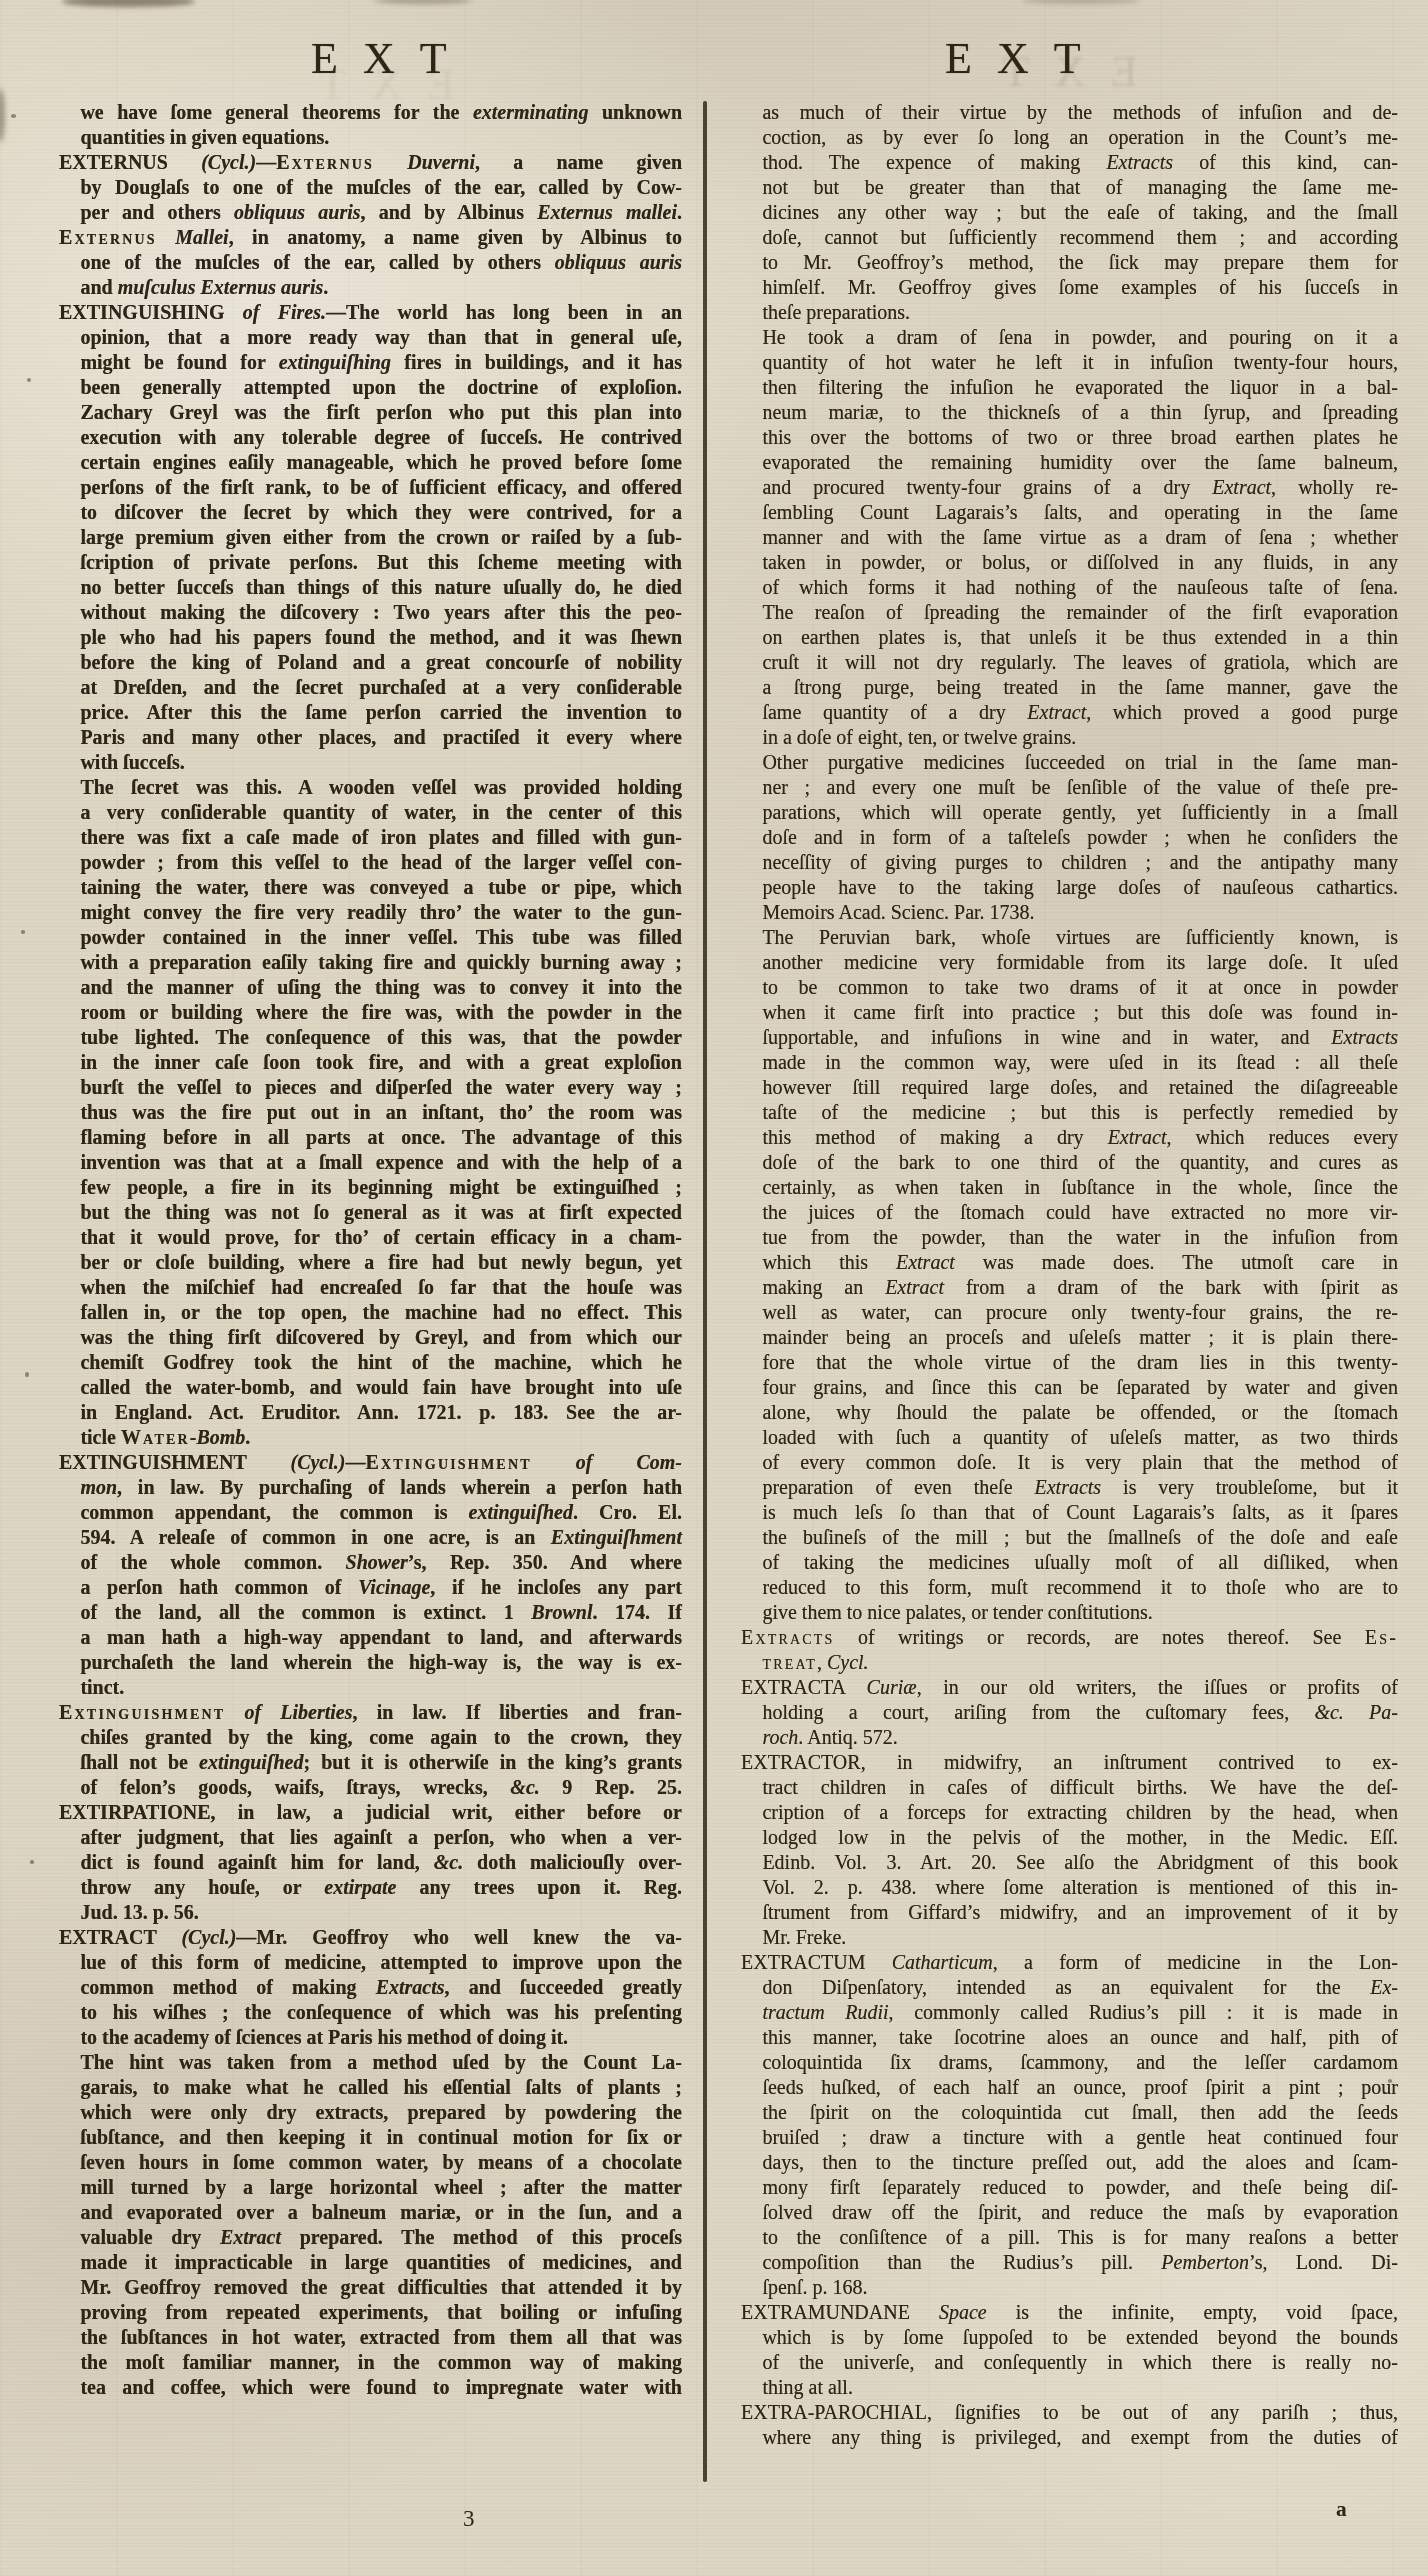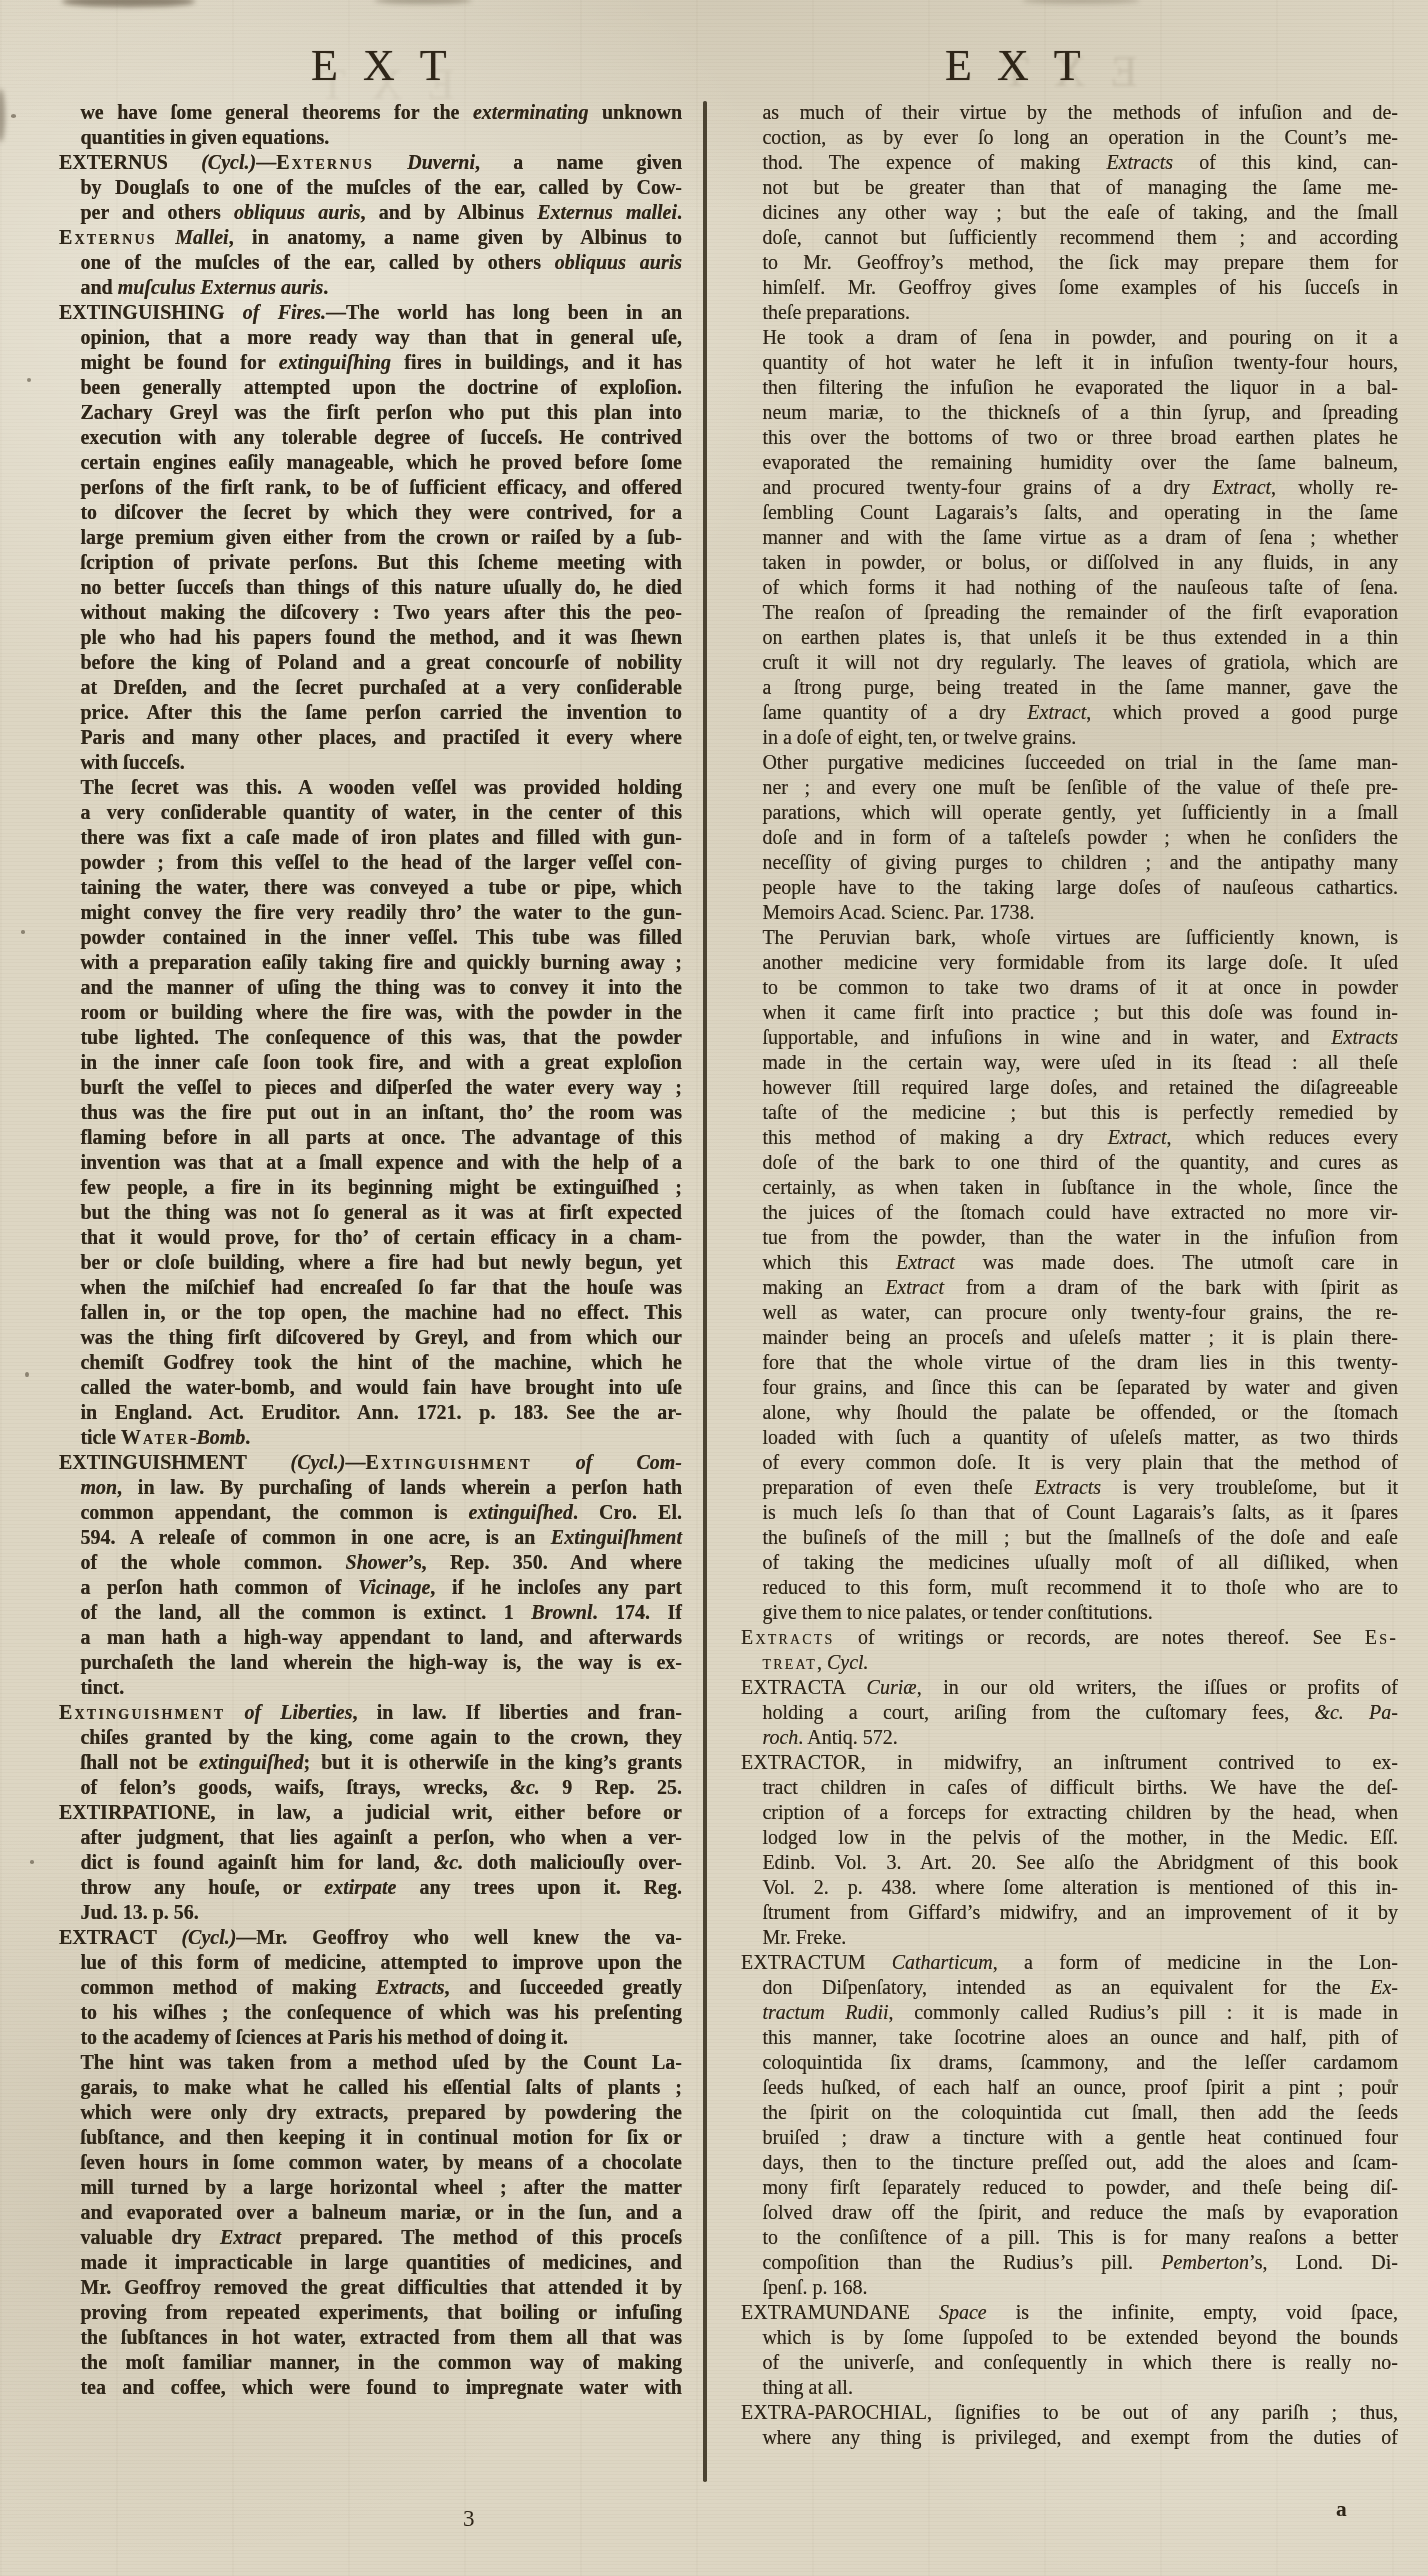--- a/index.html
+++ b/index.html
@@ -15,21 +15,21 @@
     background:
       radial-gradient(801px 623px at 18% 12%, rgba(255,255,250,.35), rgba(255,255,250,0) 70%),
       radial-gradient(890px 801px at 80% 30%, rgba(120,104,78,.10), rgba(120,104,78,0) 70%),
       radial-gradient(712px 534px at 10% 85%, rgba(120,104,78,.12), rgba(120,104,78,0) 70%),
       radial-gradient(623px 445px at 90% 90%, rgba(255,255,250,.22), rgba(255,255,250,0) 70%),
       radial-gradient(1068px 267px at 50% 0%, rgba(110,95,68,.10), rgba(110,95,68,0) 80%),
       repeating-linear-gradient(0deg, rgba(112,96,70,.045) 0 0.9px, rgba(0,0,0,0) 0.9px 3.6px),
       repeating-linear-gradient(90deg, rgba(112,96,70,.035) 0 1.8px, rgba(0,0,0,0) 1.8px 116px);
   }
   .running-head{
-    position:absolute;top:40px;font-size:44px;letter-spacing:25px;
+    position:absolute;top:33px;font-size:44px;letter-spacing:25px;
     color:var(--ink,#2e2518);text-shadow:0 0 0.9px rgba(46,37,24,.55);
   }
   .head-left{left:311px;}
   .head-right{left:945px;}
   .head-ghost{
     position:absolute;font-size:44px;letter-spacing:25px;opacity:.13;
     filter:blur(1.8px);transform:scaleX(-1);pointer-events:none;color:#5a4c36;
   }
   .ghost-right{left:977px;top:46px;}
   .ghost-left{left:294px;top:59px;opacity:.07;}
@@ -213,21 +213,21 @@
     <div class="tl ind"><span>parations, which will operate gently, yet ſufficiently in a ſmall</span></div>
     <div class="tl ind"><span>doſe and in form of a taſteleſs powder ; when he conſiders the</span></div>
     <div class="tl ind"><span>neceſſity of giving purges to children ; and the antipathy many</span></div>
     <div class="tl ind"><span>people have to the taking large doſes of nauſeous cathartics.</span></div>
     <div class="tl ind short"><span>Memoirs Acad. Scienc. Par. 1738.</span></div>
     <div class="tl ind"><span>The Peruvian bark, whoſe virtues are ſufficiently known, is</span></div>
     <div class="tl ind"><span>another medicine very formidable from its large doſe. It uſed</span></div>
     <div class="tl ind"><span>to be common to take two drams of it at once in powder</span></div>
     <div class="tl ind"><span>when it came firſt into practice ; but this doſe was found in-</span></div>
     <div class="tl ind"><span>ſupportable, and infuſions in wine and in water, and </span><span class="it">Extracts</span></div>
-    <div class="tl ind"><span>made in the certain way, were uſed in its ſtead : all theſe</span></div>
+    <div class="tl ind"><span>made in the common way, were uſed in its ſtead : all theſe</span></div>
     <div class="tl ind"><span>however ſtill required large doſes, and retained the diſagreeable</span></div>
     <div class="tl ind"><span>taſte of the medicine ; but this is perfectly remedied by</span></div>
     <div class="tl ind"><span>this method of making a dry </span><span class="it">Extract</span><span>, which reduces every</span></div>
     <div class="tl ind"><span>doſe of the bark to one third of the quantity, and cures as</span></div>
     <div class="tl ind"><span>certainly, as when taken in ſubſtance in the whole, ſince the</span></div>
     <div class="tl ind"><span>the juices of the ſtomach could have extracted no more vir-</span></div>
     <div class="tl ind"><span>tue from the powder, than the water in the infuſion from</span></div>
     <div class="tl ind"><span>which this </span><span class="it">Extract</span><span> was made does. The utmoſt care in</span></div>
     <div class="tl ind"><span>making an </span><span class="it">Extract</span><span> from a dram of the bark with ſpirit as</span></div>
     <div class="tl ind"><span>well as water, can procure only twenty-four grains, the re-</span></div>

